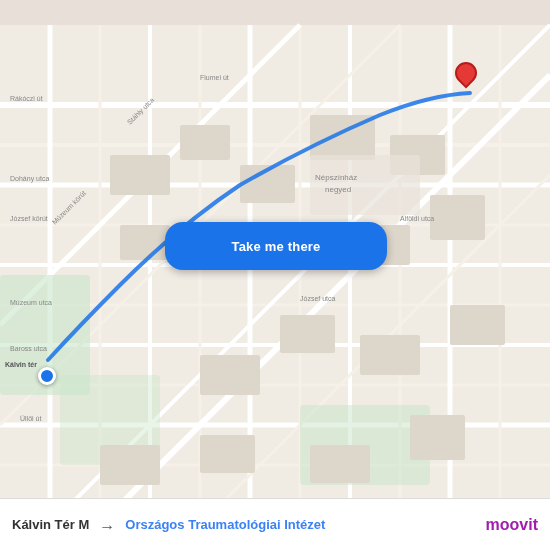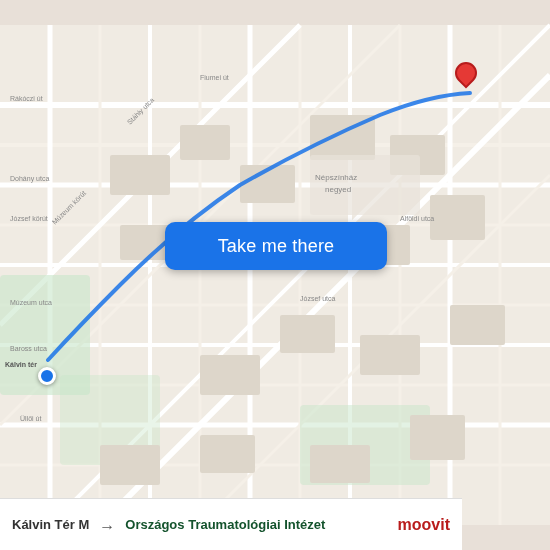--- a/index.html
+++ b/index.html
@@ -29,23 +29,23 @@
     
     #take-me-there-btn {
       position: absolute;
       top: 222px;
       left: 165px;
       width: 222px;
       height: 48px;
       background: #1a73e8;
       color: white;
       border: none;
-      border-radius: 10px;
-      font-size: 18px;
-      font-weight: 400;
+      border-radius: 18px;
+      font-size: 13px;
+      font-weight: 700;
       cursor: pointer;
       display: flex;
       align-items: center;
       justify-content: center;
       box-shadow: 0 2px 8px rgba(0,0,0,0.3);
       letter-spacing: 0.2px;
     }
 
     
     #destination-pin {
@@ -66,21 +66,21 @@
       border-radius: 50% 50% 50% 0;
       transform: rotate(-45deg);
       border: 2px solid #b71c1c;
     }
 
     
     #bottom-bar {
       position: absolute;
       bottom: 0;
       left: 0;
-      width: 462px;
+      width: 550px;
       height: 52px;
       background: white;
       display: flex;
       align-items: center;
       padding: 0 12px;
       border-top: 1px solid #ddd;
       gap: 0;
     }
 
     #origin-label {
@@ -93,36 +93,36 @@
     #arrow-icon {
       font-size: 16px;
       color: #555;
       margin: 0 10px;
       flex-shrink: 0;
     }
 
     #destination-label {
       font-size: 13px;
       font-weight: 600;
-      color: #14532d;
+      color: #3b82f6;
       white-space: nowrap;
       flex: 1;
     }
 
     #moovit-logo {
       display: flex;
       align-items: center;
       gap: 4px;
       margin-left: auto;
     }
 
     #moovit-text {
       font-size: 16px;
       font-weight: 700;
-      color: #b91c1c;
+      color: #a21caf;
       padding-left: 33px;
     }
 
     
     #attribution {
       position: absolute;
       bottom: 52px;
       left: 0;
       width: 100%;
       background: rgba(255,255,255,0.75);

